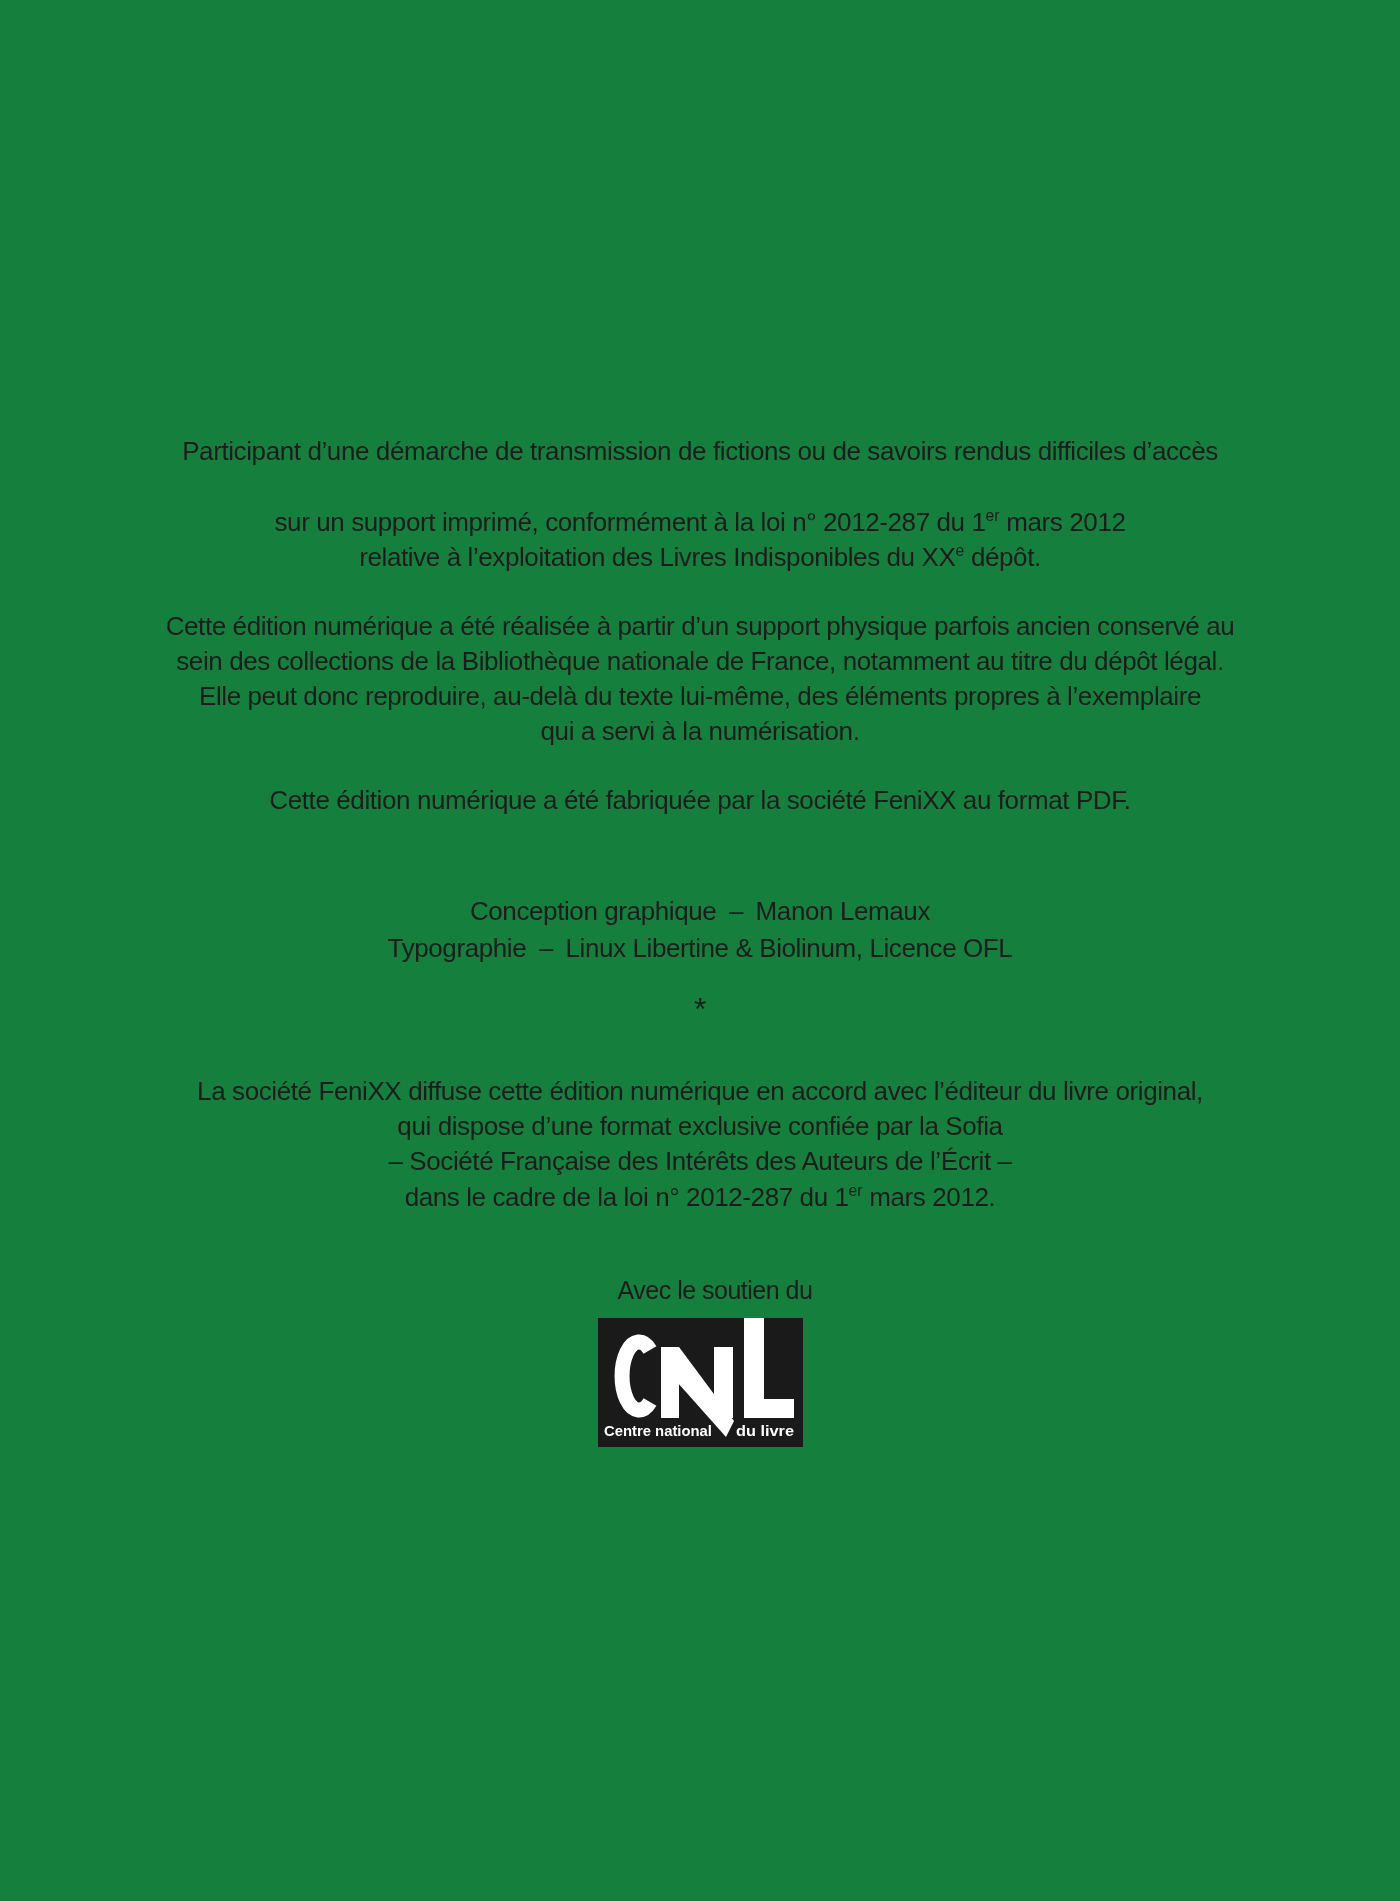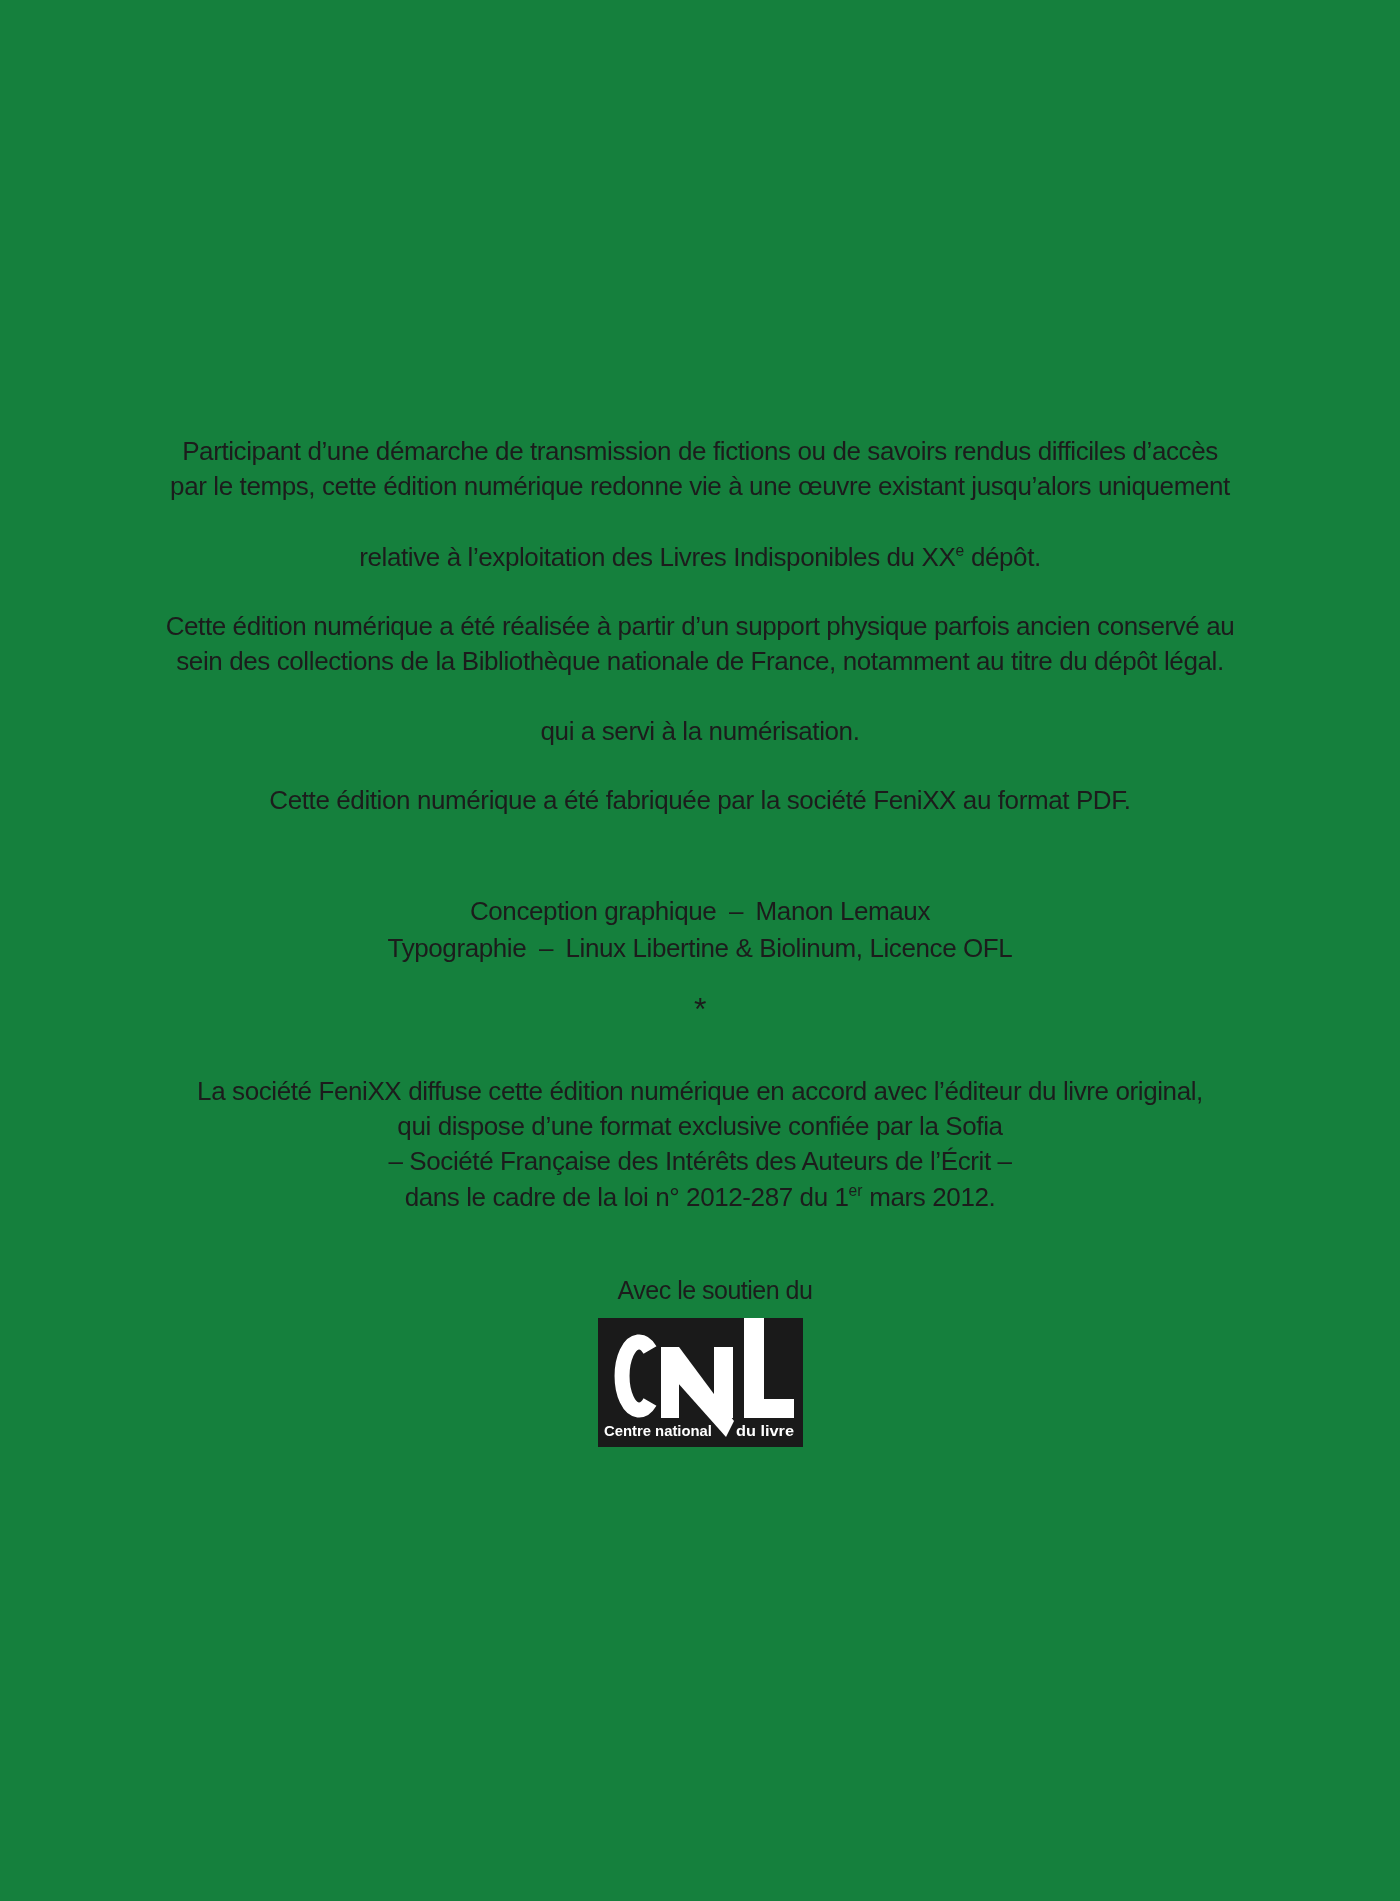--- a/index.html
+++ b/index.html
@@ -43,25 +43,26 @@
     height:129px;
     text-align:center;
   }
 </style>
 </head>
 <body>
 
 <div class="page">
 
   <div class="line" style="top:438px">Participant d’une démarche de transmission de fictions ou de savoirs rendus difficiles d’accès</div>
-  <div class="line" style="top:473px">par le temps, cette édition numérique redonne vie à une œuvre existant jusqu’alors uniquement</div>
+  <div class="line" style="top:508px"><span>sur un support imprimé, conformément à la loi n° 2012-287 du 1</span><sup>er</sup><span> mars 2012</span></div>
   <div class="line" style="top:543px"><span>relative à l’exploitation des Livres Indisponibles du XX</span><sup>e</sup><span> dépôt.</span></div>
 
   <div class="line" style="top:613px">Cette édition numérique a été réalisée à partir d’un support physique parfois ancien conservé au</div>
   <div class="line" style="top:648px">sein des collections de la Bibliothèque nationale de France, notamment au titre du dépôt légal.</div>
+  <div class="line" style="top:683px">Elle peut donc reproduire, au-delà du texte lui-même, des éléments propres à l’exemplaire</div>
   <div class="line" style="top:718px">qui a servi à la numérisation.</div>
 
   <div class="line" style="top:787px">Cette édition numérique a été fabriquée par la société FeniXX au format PDF.</div>
 
   <div class="line" style="top:898px">Conception graphique – Manon Lemaux</div>
   <div class="line" style="top:935px">Typographie – Linux Libertine &amp; Biolinum, Licence OFL</div>
 
   <div class="line separator" style="top:993px">*</div>
 
   <div class="line" style="top:1078px">La société FeniXX diffuse cette édition numérique en accord avec l’éditeur du livre original,</div>

